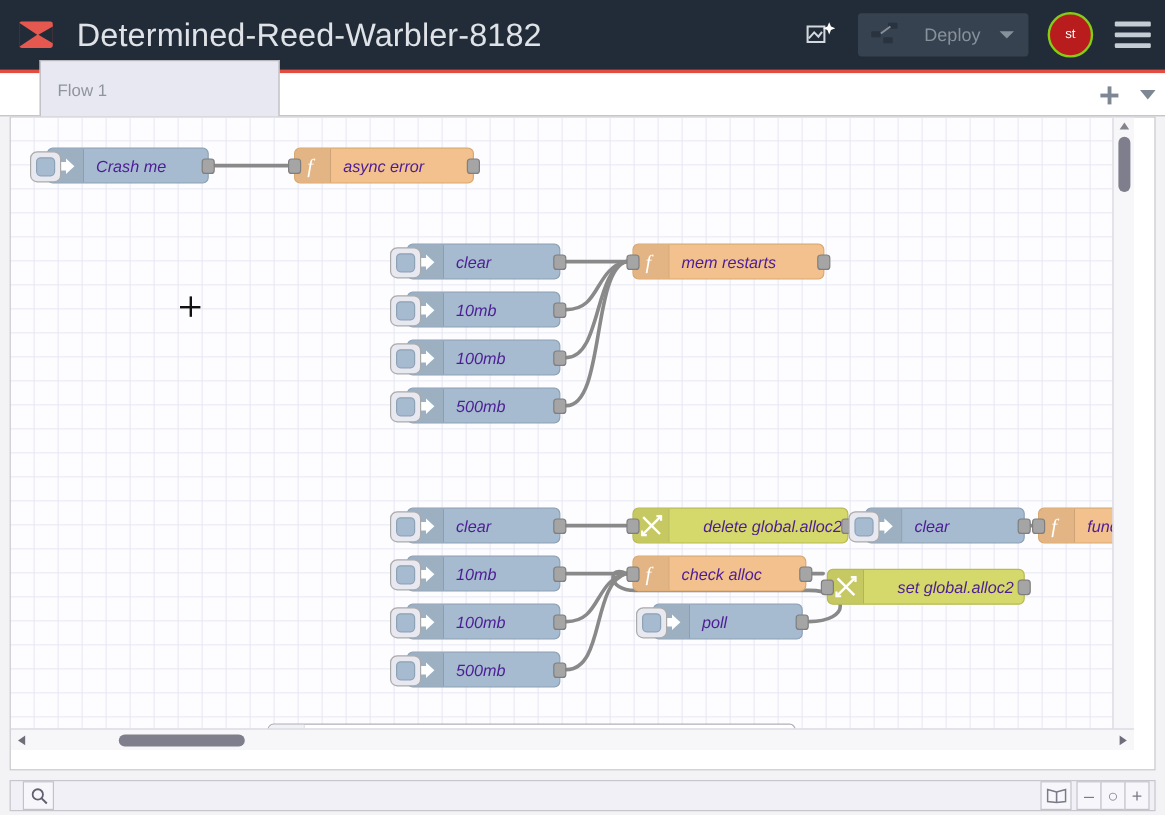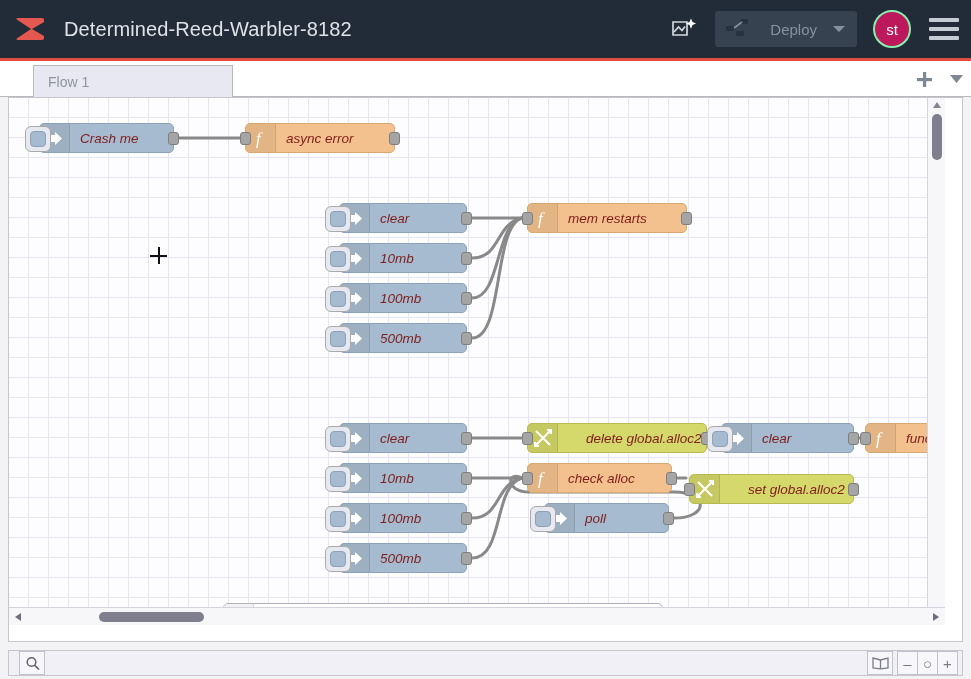--- a/index.html
+++ b/index.html
@@ -14,54 +14,54 @@
   
   #header {
     position: absolute; left: 0; top: 0; width: 971px; height: 61px;
     background: #222c38;
     border-bottom: 3px solid #e24c41;
     display: flex; align-items: center;
   }
   #logo-wrap { margin-left: 14px; width: 36px; height: 34px; display: flex; align-items: center; }
   #title {
     margin-left: 14px;
-    color: #dfe3e8; font-size: 20px; letter-spacing: .1px; white-space: nowrap;
+    color: #dfe3e8; font-size: 27px; letter-spacing: .1px; white-space: nowrap;
   }
   #header-right { margin-left: auto; display: flex; align-items: center; gap: 0; padding-right: 12px; }
   #assist-btn {
     width: 42px; height: 40px; display: flex; align-items: center; justify-content: center;
     cursor: pointer; margin-right: 10px;
   }
   #deploy-group {
     display: flex; align-items: center; height: 36px;
     background: #3a4654; border-radius: 3px; opacity: .85; margin-right: 16px;
   }
   #deploy-btn {
     display: flex; align-items: center; height: 36px; padding: 0 12px 0 10px; gap: 19px; cursor: default;
   }
   #deploy-label { color: #99a3ae; font-size: 15px; }
   #deploy-caret { padding: 0 12px 0 4px; height: 36px; display: flex; align-items: center; cursor: default; }
   .caret-dn { width: 0; height: 0; border-left: 6px solid transparent; border-right: 6px solid transparent; border-top: 6px solid #99a3ae; }
   #avatar {
-    width: 38px; height: 38px; border-radius: 50%; background: #be185d;
-    border: 2px solid #86efac;
-    color: #fff; font-size: 15px; display: flex; align-items: center; justify-content: center;
+    width: 38px; height: 38px; border-radius: 50%; background: #b91c1c;
+    border: 2px solid #84cc16;
+    color: #fff; font-size: 11px; display: flex; align-items: center; justify-content: center;
     margin-right: 18px; cursor: pointer;
   }
   #hamburger { width: 30px; cursor: pointer; display: flex; flex-direction: column; gap: 5px; }
   #hamburger span { display: block; height: 4px; background: #c4ccd4; border-radius: 1px; }
 
   
   #tabbar {
     position: absolute; left: 0; top: 61px; width: 971px; height: 36px;
     background: #fff; border-bottom: 1px solid #b9b9bd;
     display: flex; align-items: flex-end;
   }
   .tab {
-    height: 33px; display: flex; align-items: center; padding: 0 14px;
+    height: 48px; display: flex; align-items: center; padding: 0 14px;
     font-size: 14px; cursor: pointer; position: relative; top: 2px;
     border: 1px solid #b9b9bd; border-bottom: none; margin-left: -1px;
   }
   .tab.inactive { background: #e8e8f2; color: #90949c; min-width: 200px; }
   .tab.inactive:first-of-type { margin-left: 33px; }
   .tab.active { background: #fff; color: #53565c; font-weight: bold; min-width: 203px; height: 36px; }
   #tab-add { margin-left: auto; width: 34px; height: 34px; display: flex; align-items: center; justify-content: center; cursor: pointer; }
   #tab-menu { width: 30px; height: 34px; display: flex; align-items: center; justify-content: center; cursor: pointer; }
 
   
@@ -78,21 +78,21 @@
     background-size: 20px 20px;
     background-position: -1px -1px;
     overflow: hidden;
   }
   #wires { position: absolute; left: 0; top: 0; width: 936px; height: 527px; pointer-events: none; }
 
   
   .node {
     position: absolute; height: 30px; display: flex; align-items: center;
     border: 1px solid #999; border-radius: 5px;
-    font-size: 13.5px; font-style: italic; color: #7f1d1d; white-space: nowrap;
+    font-size: 13.5px; font-style: italic; color: #4c1d95; white-space: nowrap;
     cursor: pointer;
   }
   .node .icon-box {
     width: 30px; height: 100%; display: flex; align-items: center; justify-content: center;
     border-right: 1px solid rgba(0,0,0,.10); border-radius: 4px 0 0 4px; flex: 0 0 30px;
   }
   .node .label { padding: 0 10px; overflow: hidden; }
 
   .node.inject { background: #a6bbcf; border-color: #8ea2b6; }
   .node.inject .icon-box { background: rgba(0,0,0,.06); }

